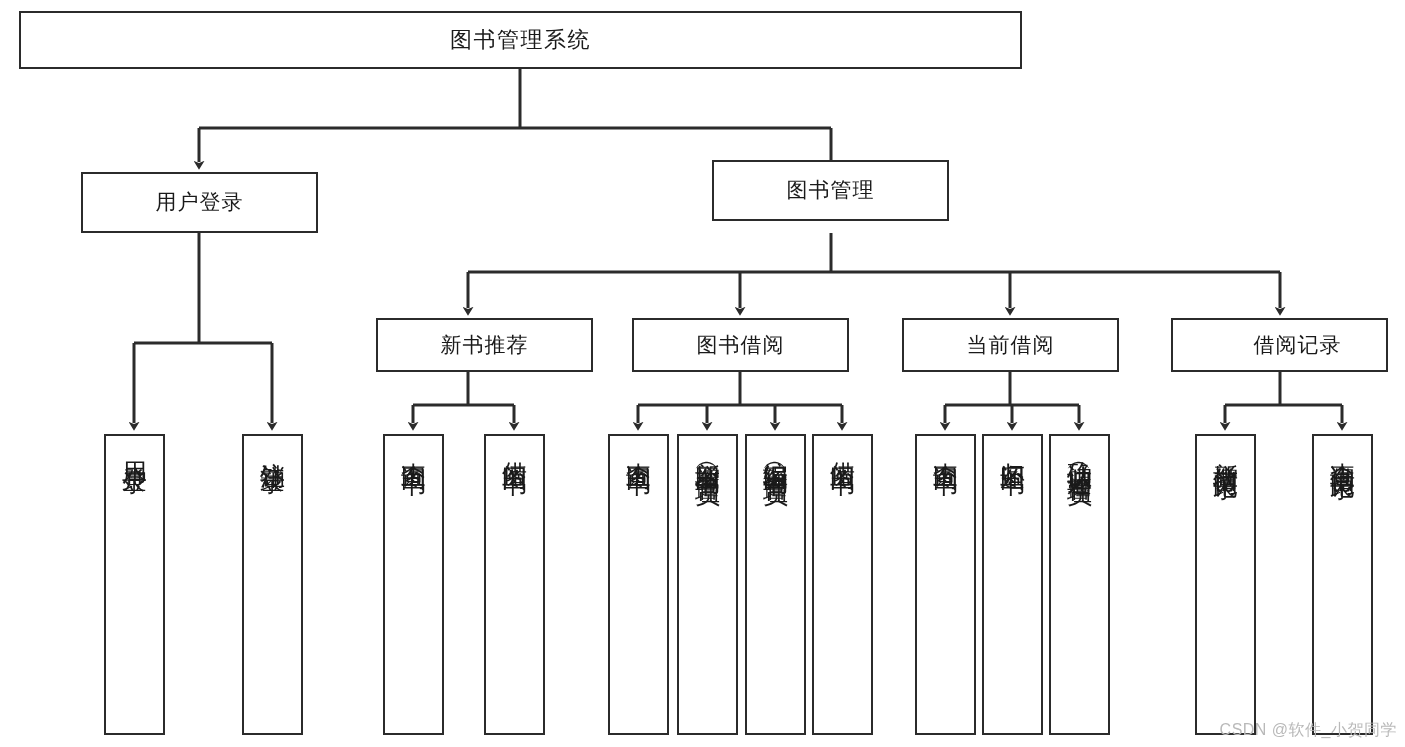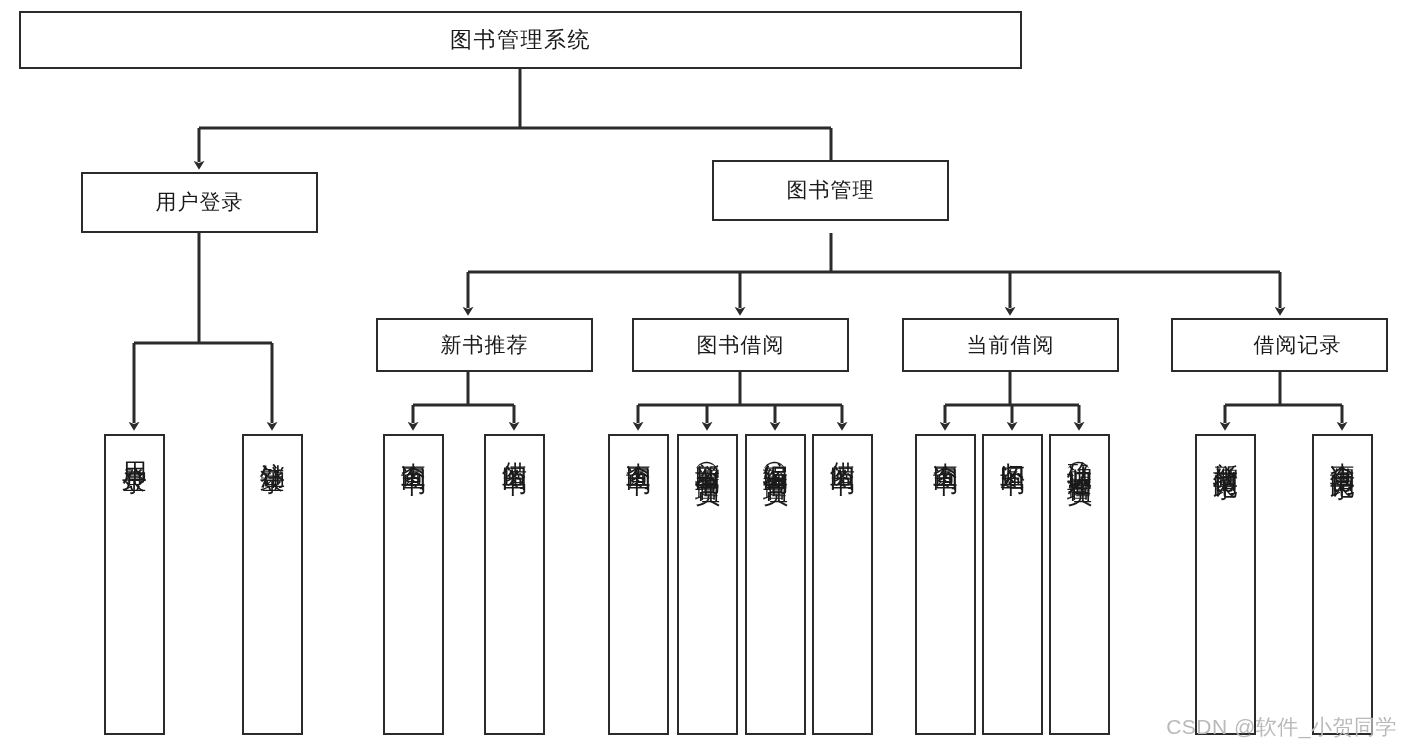--- a/index.html
+++ b/index.html
@@ -64,21 +64,21 @@
     font-size: 25px;
     line-height: 1.0;
     letter-spacing: 3px;
     white-space: nowrap;
     max-height: 292px;
   }
   #watermark {
     position: absolute;
     right: 8px;
     bottom: 6px;
-    font-size: 21px;
+    font-size: 16px;
     color: #b9b9b9;
     letter-spacing: 0.5px;
     white-space: nowrap;
     z-index: 5;
     user-select: none;
   }
 </style>
 </head>
 <body>
 

